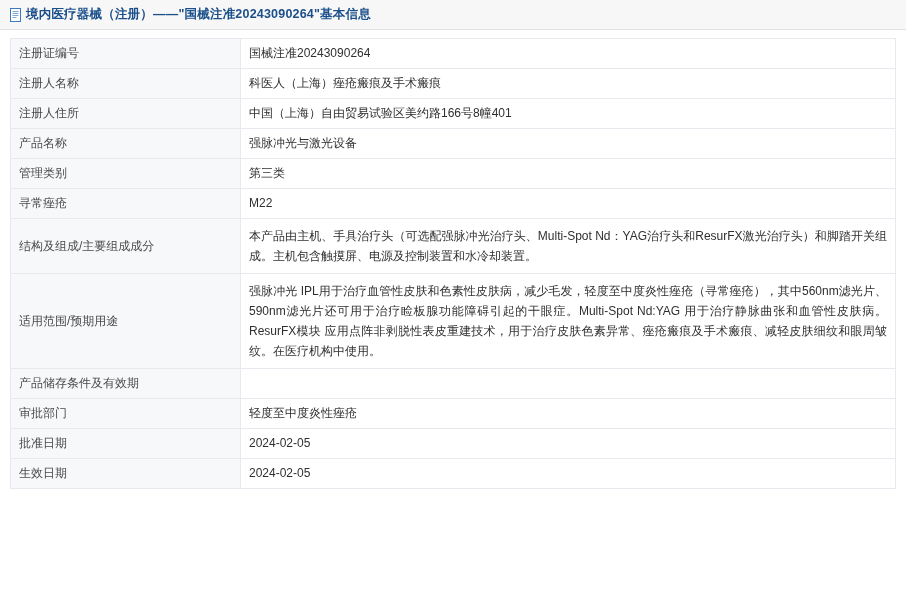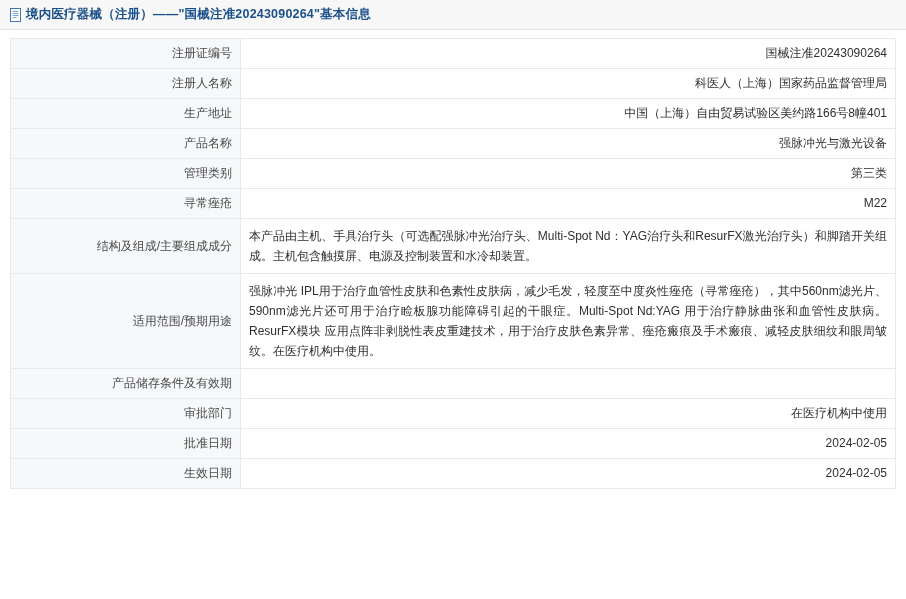--- a/index.html
+++ b/index.html
@@ -63,30 +63,30 @@
   table.info td {
     border: 1px solid #e6eaee;
     font-size: 12px;
     line-height: 19px;
     vertical-align: middle;
     padding: 5px 8px;
     box-sizing: border-box;
   }
   td.label {
     width: 230px;
-    text-align: right;
+    text-align: left;
     background: #f6f8fa;
     color: #4a4a4a;
     padding-right: 10px;
     font-size: 12.2px;
   }
   td.value {
     background: #ffffff;
     color: #2f2f2f;
-    text-align: right;
+    text-align: left;
     padding-left: 11px;
     font-size: 12px;
   }
   td.value.long {
     line-height: 20px;
     padding-top: 7px;
     padding-bottom: 7px;
     text-align: justify;
     border-radius: 21px;
   }
@@ -112,24 +112,24 @@
 
   <div class="table-wrap">
     <table class="info">
       <tbody id="tbody">
       <tr>
             <td class="label">注册证编号</td>
             <td class="value">国械注准20243090264</td>
           </tr>
           <tr>
             <td class="label">注册人名称</td>
-            <td class="value">科医人（上海）国家药品监督管理局</td>
+            <td class="value">科医人（上海）痤疮瘢痕及手术瘢痕</td>
           </tr>
           <tr>
-            <td class="label">生产地址</td>
+            <td class="label">注册人住所</td>
             <td class="value">中国（上海）自由贸易试验区美约路166号8幢401</td>
           </tr>
           <tr>
             <td class="label">产品名称</td>
             <td class="value">强脉冲光与激光设备</td>
           </tr>
           <tr>
             <td class="label">管理类别</td>
             <td class="value">第三类</td>
           </tr>
@@ -144,21 +144,21 @@
           <tr>
             <td class="label">适用范围/预期用途</td>
             <td class="value long">强脉冲光 IPL用于治疗血管性皮肤和色素性皮肤病，减少毛发，轻度至中度炎性痤疮（寻常痤疮），其中560nm滤光片、590nm滤光片还可用于治疗睑板腺功能障碍引起的干眼症。Multi-Spot Nd:YAG 用于治疗静脉曲张和血管性皮肤病。ResurFX模块 应用点阵非剥脱性表皮重建技术，用于治疗皮肤色素异常、痤疮瘢痕及手术瘢痕、减轻皮肤细纹和眼周皱纹。在医疗机构中使用。</td>
           </tr>
           <tr class="empty">
             <td class="label">产品储存条件及有效期</td>
             <td class="value"></td>
           </tr>
           <tr>
             <td class="label">审批部门</td>
-            <td class="value">在医疗机构中使用</td>
+            <td class="value">轻度至中度炎性痤疮</td>
           </tr>
           <tr>
             <td class="label">批准日期</td>
             <td class="value">2024-02-05</td>
           </tr>
           <tr>
             <td class="label">生效日期</td>
             <td class="value">2024-02-05</td>
           </tr>
         </tbody>

